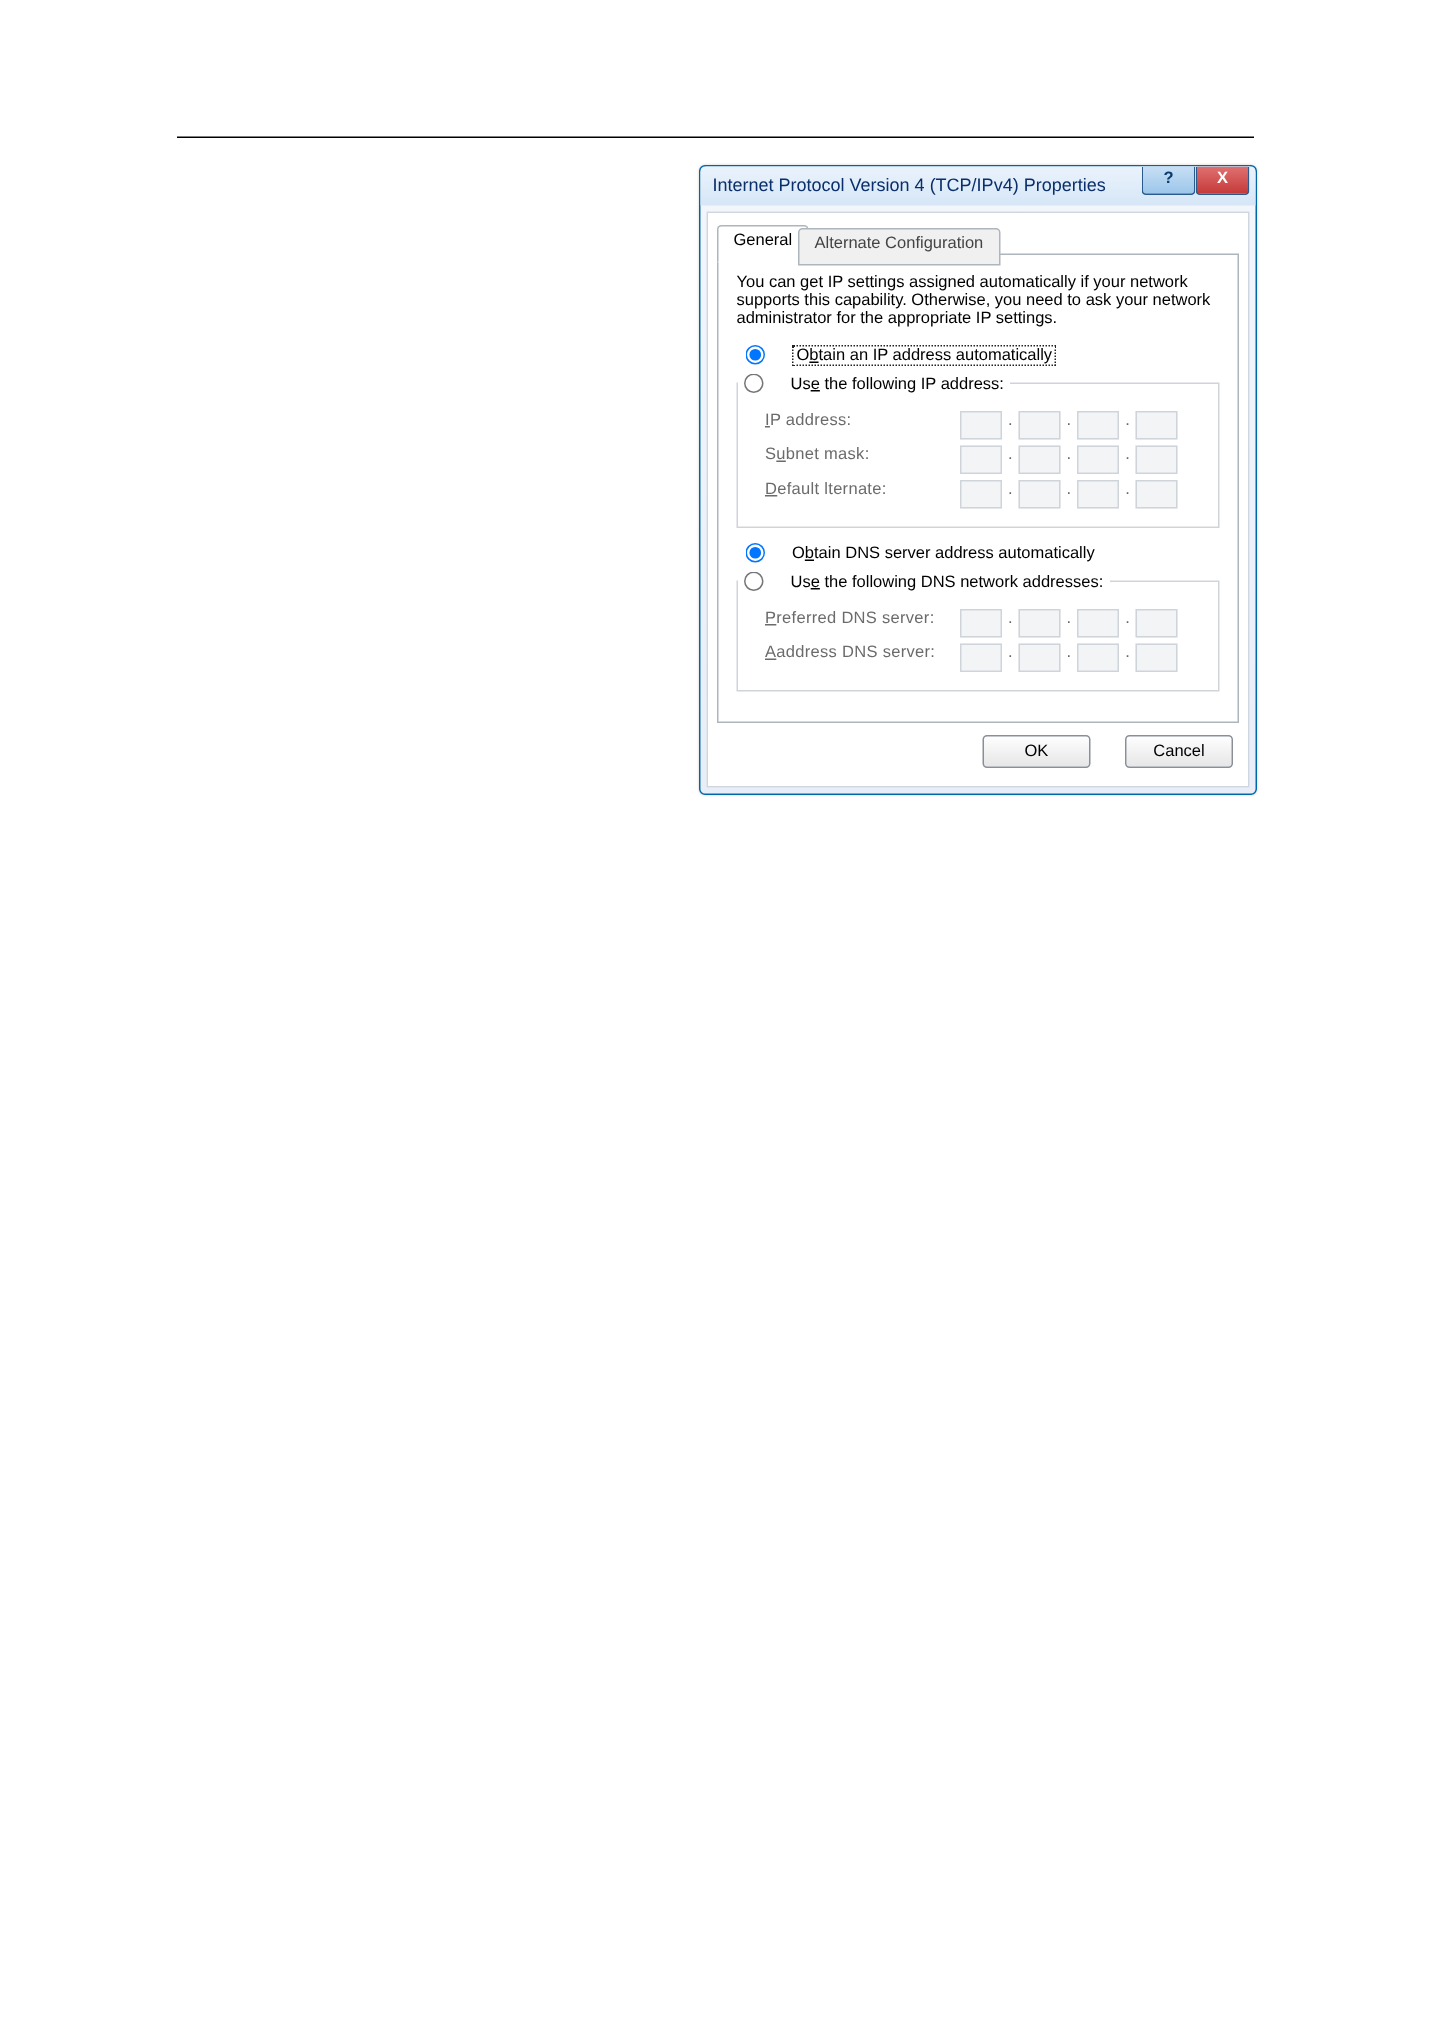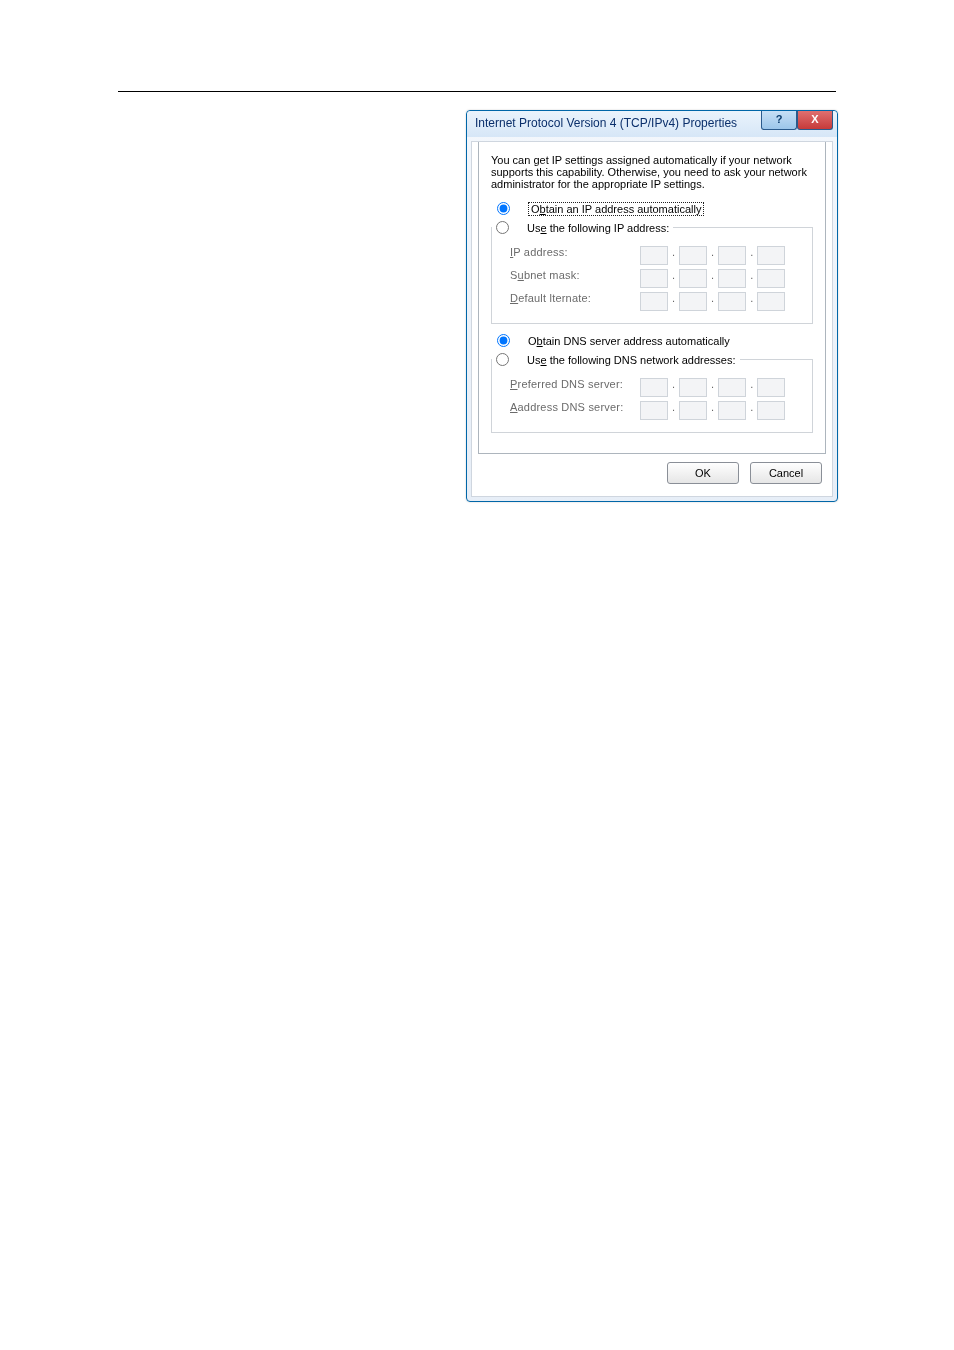--- a/index.html
+++ b/index.html
@@ -32,41 +32,50 @@
   fieldset.grp{border:1px solid #d0d4d9;margin:6px 0 10px 0;padding:8px 8px 8px 0}
   fieldset.grp legend{padding:0 4px}
   .radio{display:flex;align-items:center;gap:18px;margin:2px 0 6px 6px}
   .radio input[type=radio]{margin:0}
   .radio label{font-size:11px}
   .focusbox{border:1px dotted #222;padding:0 2px}
   .advrow{text-align:right;margin:8px 10px 0 0}
   .btn{display:inline-block;min-width:72px;height:22px;border:1px solid #8a8f97;border-radius:3px;
     background:linear-gradient(#fefefe,#e6e6e6);font-size:11px;cursor:default}
   .btnrow{text-align:right;margin:8px 10px 4px 0}
-  .btnrow .btn{margin-left:8px}
+  .btnrow .btn{margin-left:20px}
   .acc{display:inline}
 </style>
 </head>
 <body>
 
 <div class="page">
   <div class="hr"></div>
 
   <div class="dialog">
     <div class="titlebar">
       <span class="title">Internet Protocol Version 4 (TCP/IPv4) Properties</span>
       <div class="tbtn help-btn">
         <span>?</span>
       </div>
       <div class="tbtn close-btn">
         <span>X</span>
       </div>
     </div>
 
     <div class="inner">
+      <div class="tabs">
+        <div class="tabline"></div>
+        <div class="tab" style="left:0">
+          <span>General</span>
+        </div>
+        <div class="tab inactive" style="left:54px">
+          <span>Alternate Configuration</span>
+        </div>
+      </div>
 
       <div class="panel">
         <p class="desc">You can get IP settings assigned automatically if your network supports this capability. Otherwise, you need to ask your network administrator for the appropriate IP settings.</p>
 
         <div class="radio">
           <input type="radio" name="ipmode" checked="" style="">
           <label>
             <span class="focusbox">
               <span class="acc">O</span><span class="acc under">b</span><span class="acc">tain an IP address automatically</span>
             </span>

